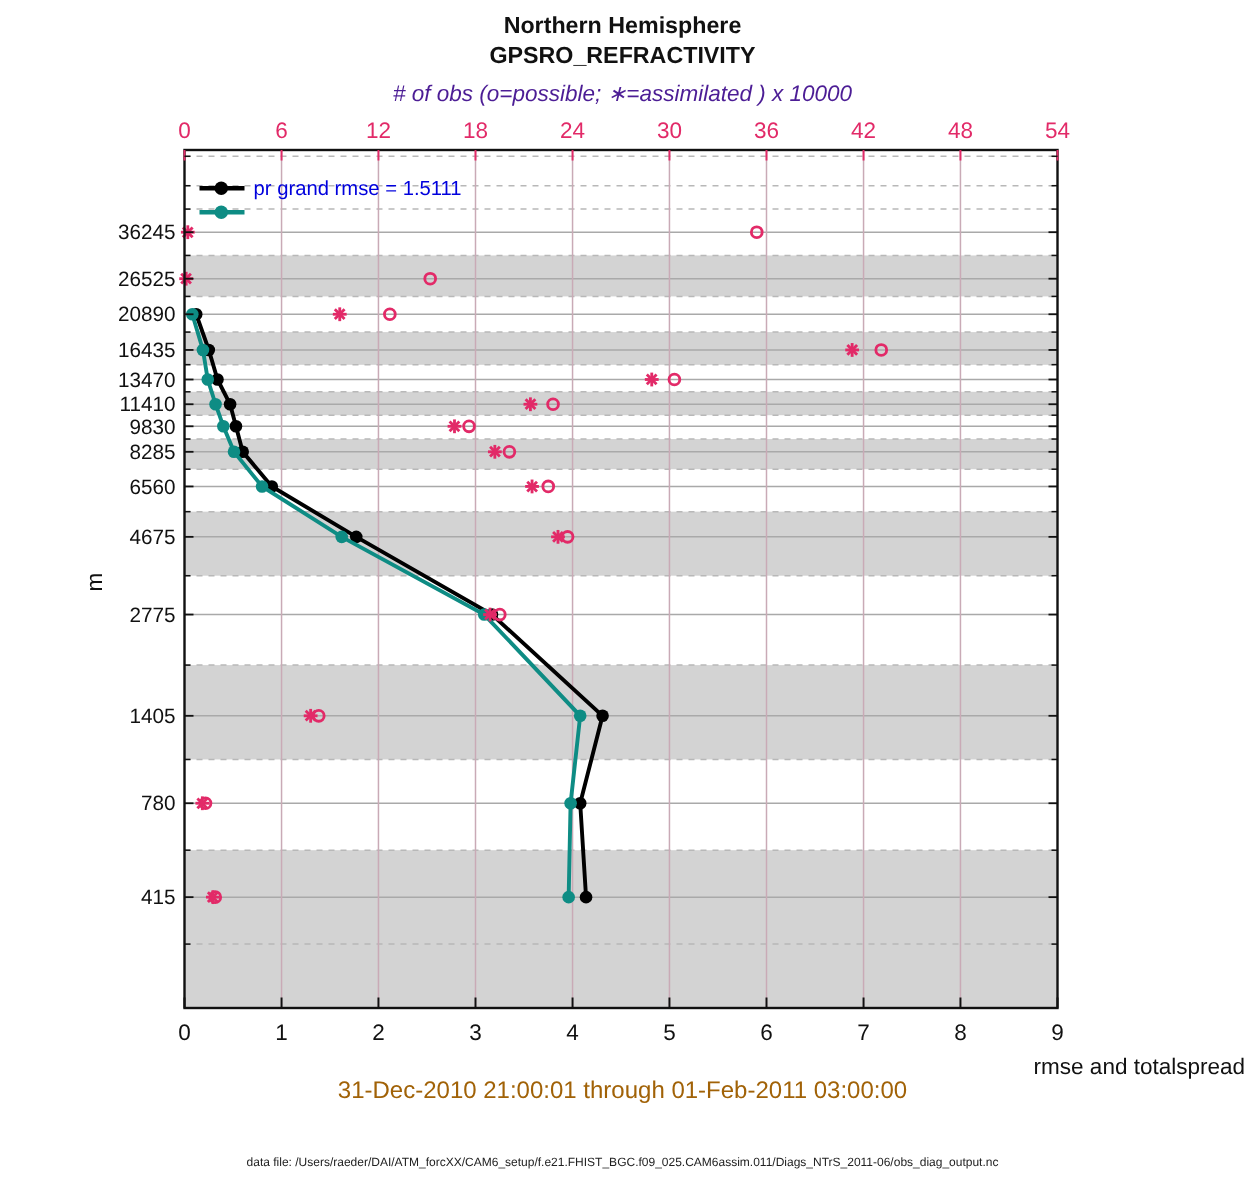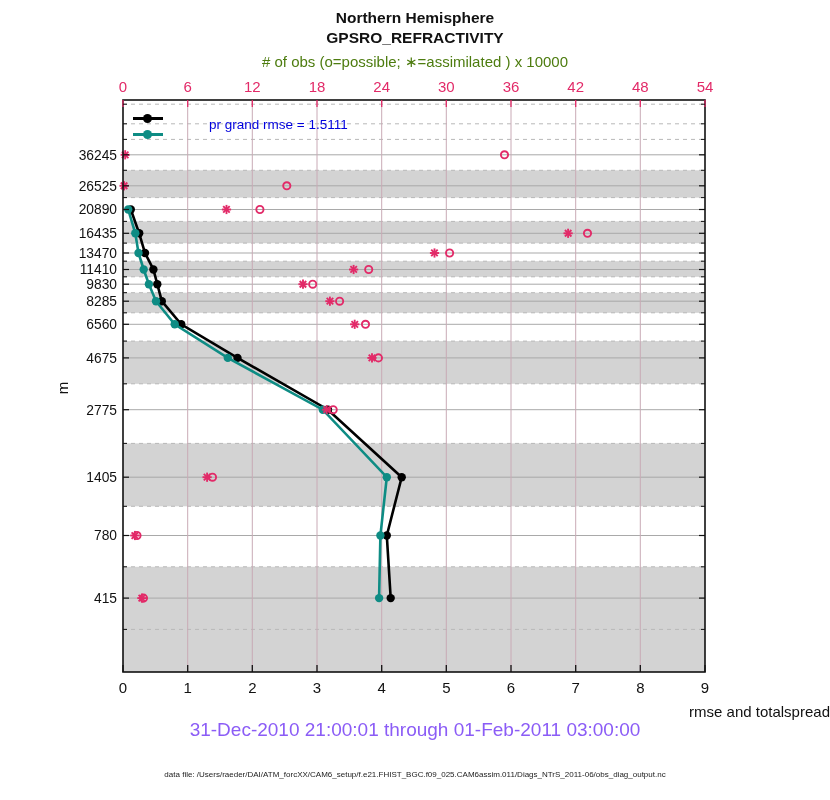--- a/index.html
+++ b/index.html
@@ -3,25 +3,25 @@
 <meta charset="utf-8">
 <style>
   html,body{margin:0;padding:0;background:#fff;}
   .figure{position:relative;width:830px;height:800px;background:#fff;
           font-family:"Liberation Sans",sans-serif;overflow:hidden;}
   .ctr{position:absolute;left:0;width:830px;text-align:center;}
   .title{top:9px;font-size:15.5px;font-weight:bold;color:#111;}
   .subtitle{top:29px;font-size:15.5px;font-weight:bold;color:#111;}
   .obs-label{top:53px;font-size:15px;}
   .xlabel{top:703px;font-size:15px;color:#111;text-align:right;}
-  .timespan{top:719px;font-size:19px;color:#8b5cf6;}
+  .timespan{top:719px;font-size:16px;color:#a16207;}
   .datafile{top:770px;font-size:8px;color:#222;}
   svg{position:absolute;left:0;top:0;}
   .legend{position:absolute;left:133px;top:117px;}
-  .legend-row{display:flex;align-items:flex-start;height:16px;gap:40px;}
+  .legend-row{display:flex;align-items:center;height:16px;}
   .sample{position:relative;width:30px;height:3px;margin-right:6px;}
   .sample .dot{position:absolute;left:10px;top:-3px;width:9px;height:9px;border-radius:50%;}
   .legend-text{font-size:13.5px;}
 </style>
 </head>
 <body>
 
 <div class="figure">
 
   <svg id="plot" width="830" height="800">
@@ -282,21 +282,21 @@
       <line x1="701" y1="123.8" x2="705" y2="123.8" stroke="#111" stroke-width="1"></line>
       <line x1="123" y1="139.4" x2="127" y2="139.4" stroke="#111" stroke-width="1"></line>
       <line x1="701" y1="139.4" x2="705" y2="139.4" stroke="#111" stroke-width="1"></line>
       <line x1="123" y1="629.4" x2="127" y2="629.4" stroke="#111" stroke-width="1"></line>
       <line x1="701" y1="629.4" x2="705" y2="629.4" stroke="#111" stroke-width="1"></line>
       <text x="68" y="388" fill="#111" font-size="15" font-family="Liberation Sans, sans-serif" text-anchor="middle" transform="rotate(-90 68 388)">m</text>
     </svg>
 
   <div class="ctr title">Northern Hemisphere</div>
   <div class="ctr subtitle">GPSRO_REFRACTIVITY</div>
-  <div class="ctr obs-label" id="obs-label" style="color: #4d7c0f;"># of obs (o=possible; ∗=assimilated ) x 10000</div>
+  <div class="ctr obs-label" id="obs-label" style="color: #4c1d95; font-style: italic;"># of obs (o=possible; ∗=assimilated ) x 10000</div>
 
   <div class="legend">
     <div class="legend-row">
       <span class="sample" style="background: rgb(0, 0, 0);">
           <span class="dot" style="background: rgb(0, 0, 0);"></span>
         </span>
       <span class="legend-text" style="color: rgb(0, 0, 221);">pr grand rmse = 1.5111</span>
     </div>
     <div class="legend-row">
       <span class="sample" style="background: rgb(14, 140, 132);">

